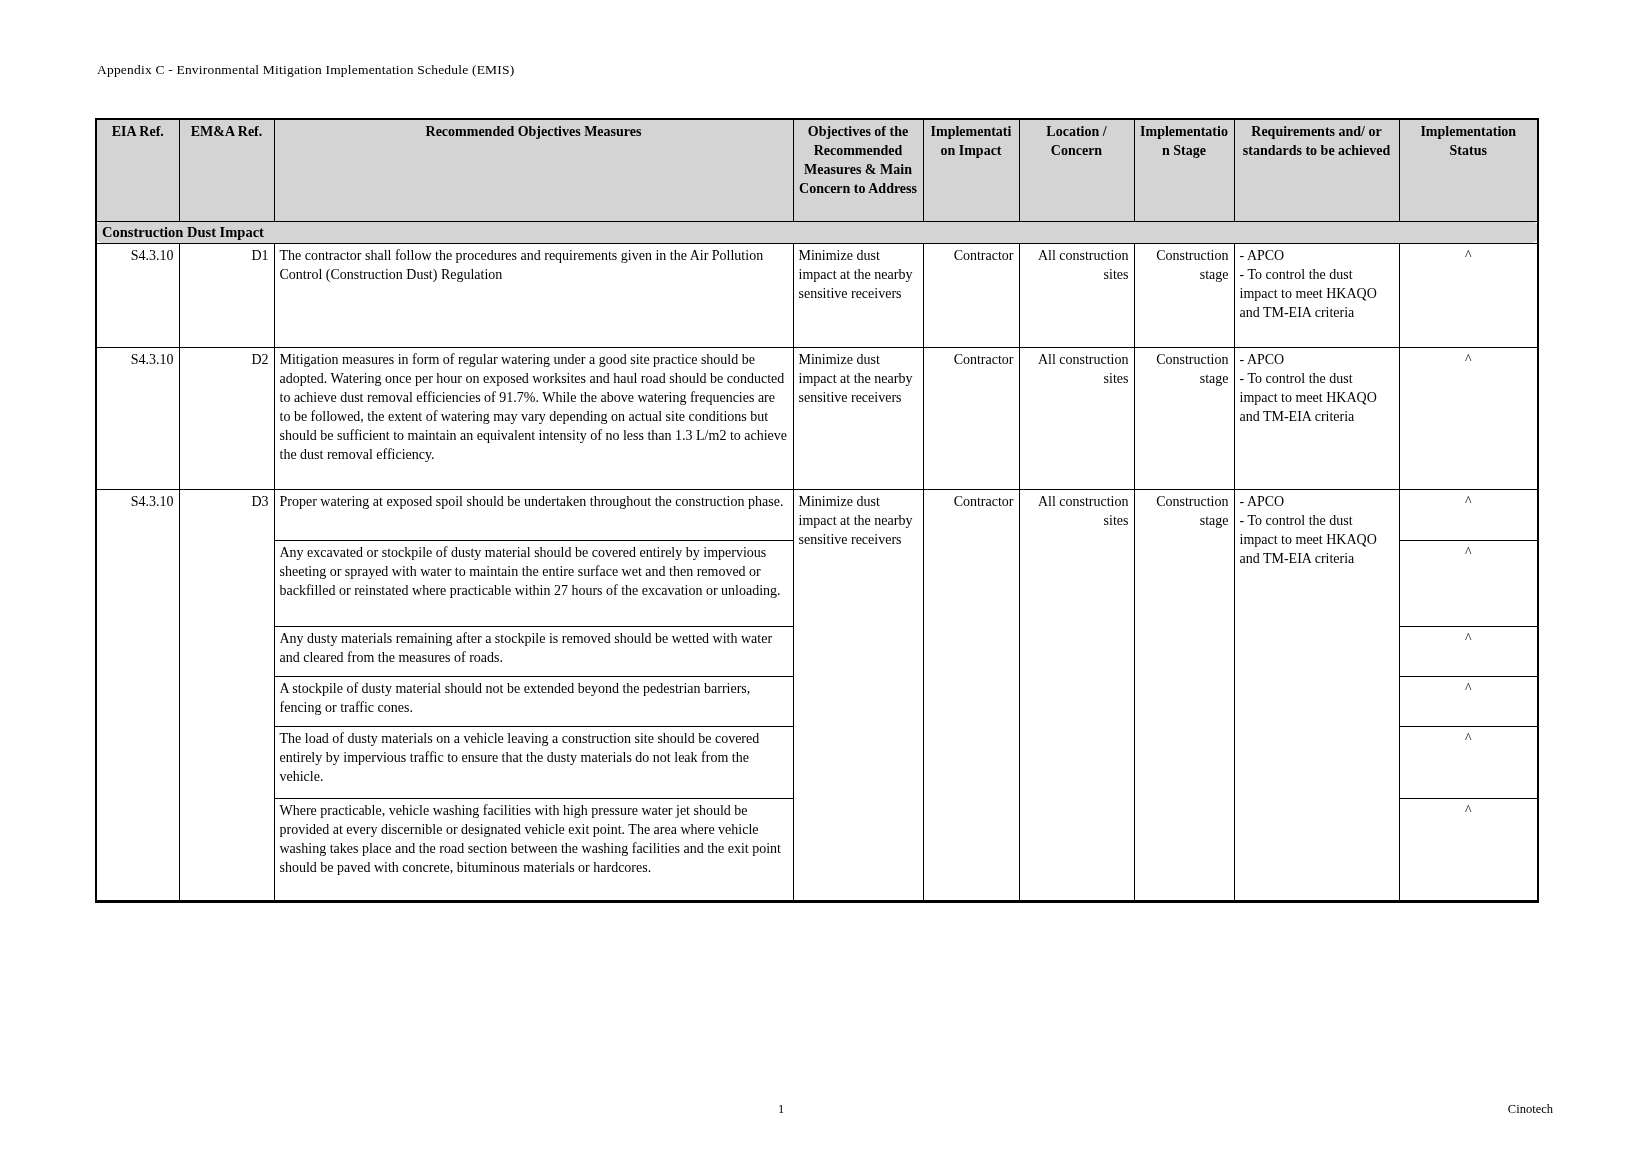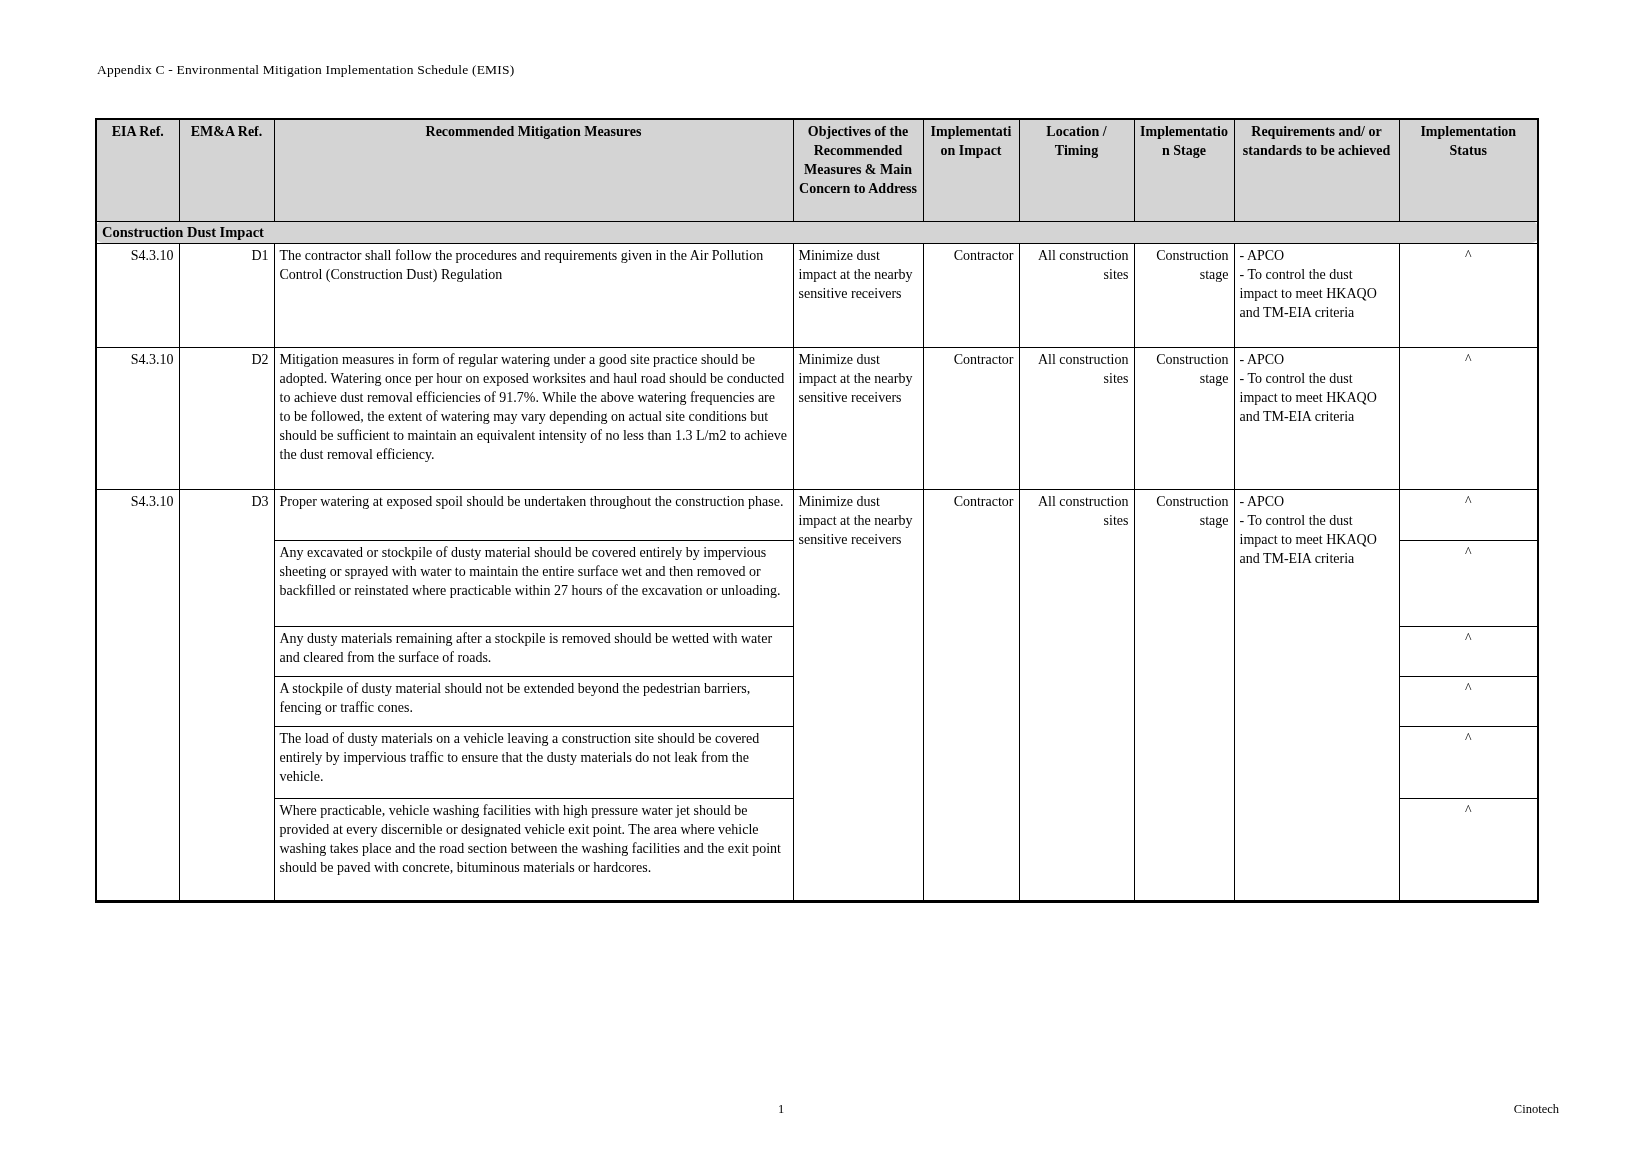--- a/index.html
+++ b/index.html
@@ -80,21 +80,21 @@
     font-size: 13px;
     padding-top: 1px;
   }
   .footer-pageno {
     position: absolute;
     left: 778px; top: 1102px;
     font-size: 12.5px;
   }
   .footer-company {
     position: absolute;
-    right: 93px; top: 1102px;
+    right: 99px; top: 1102px;
     font-size: 12.5px;
   }
 </style>
 </head>
 <body>
 
 <div class="page">
 
   <div class="doc-title">Appendix C - Environmental Mitigation Implementation Schedule (EMIS)</div>
 
@@ -107,25 +107,25 @@
         <col style="width:96px">
         <col style="width:115px">
       <col style="width:100px">
         <col style="width:165px">
         <col style="width:139px">
     </colgroup>
     <thead>
       <tr class="header-row">
         <th>EIA Ref.</th>
         <th>EM&amp;A Ref.</th>
-        <th>Recommended Mitigation Measures</th>
+        <th>Recommended Objectives Measures</th>
         <th>Objectives of the Recommended Measures &amp; Main Concern to Address</th>
         <th>Implementati
 on Impact</th>
-        <th>Location / Timing</th>
+        <th>Location / Concern</th>
         <th>Implementatio
 n Stage</th>
         <th>Requirements and/ or standards to be achieved</th>
         <th>Implementation Status</th>
       </tr>
     </thead>
     <tbody>
       <tr class="section-row">
         <td colspan="9">Construction Dust Impact</td>
       </tr>
@@ -166,21 +166,21 @@
         <td class="c" rowspan="6">Construction stage</td>
         <td class="pre" rowspan="6">- APCO
 - To control the dust impact to meet HKAQO and TM-EIA criteria</td>
         <td class="status">^</td>
       </tr>
       <tr class="r-d3b">
         <td>Any excavated or stockpile of dusty material should be covered entirely by impervious sheeting or sprayed with water to maintain the entire surface wet and then removed or backfilled or reinstated where practicable within 27 hours of the excavation or unloading.</td>
         <td class="status">^</td>
       </tr>
       <tr class="r-d3c">
-        <td>Any dusty materials remaining after a stockpile is removed should be wetted with water and cleared from the surface of roads.</td>
+        <td>Any dusty materials remaining after a stockpile is removed should be wetted with water and cleared from the measures of roads.</td>
         <td class="status">^</td>
       </tr>
       <tr class="r-d3d">
         <td>A stockpile of dusty material should not be extended beyond the pedestrian barriers, fencing or traffic cones.</td>
         <td class="status">^</td>
       </tr>
       <tr class="r-d3e">
         <td>The load of dusty materials on a vehicle leaving a construction site should be covered entirely by impervious traffic to ensure that the dusty materials do not leak from the vehicle.</td>
         <td class="status">^</td>
       </tr>

